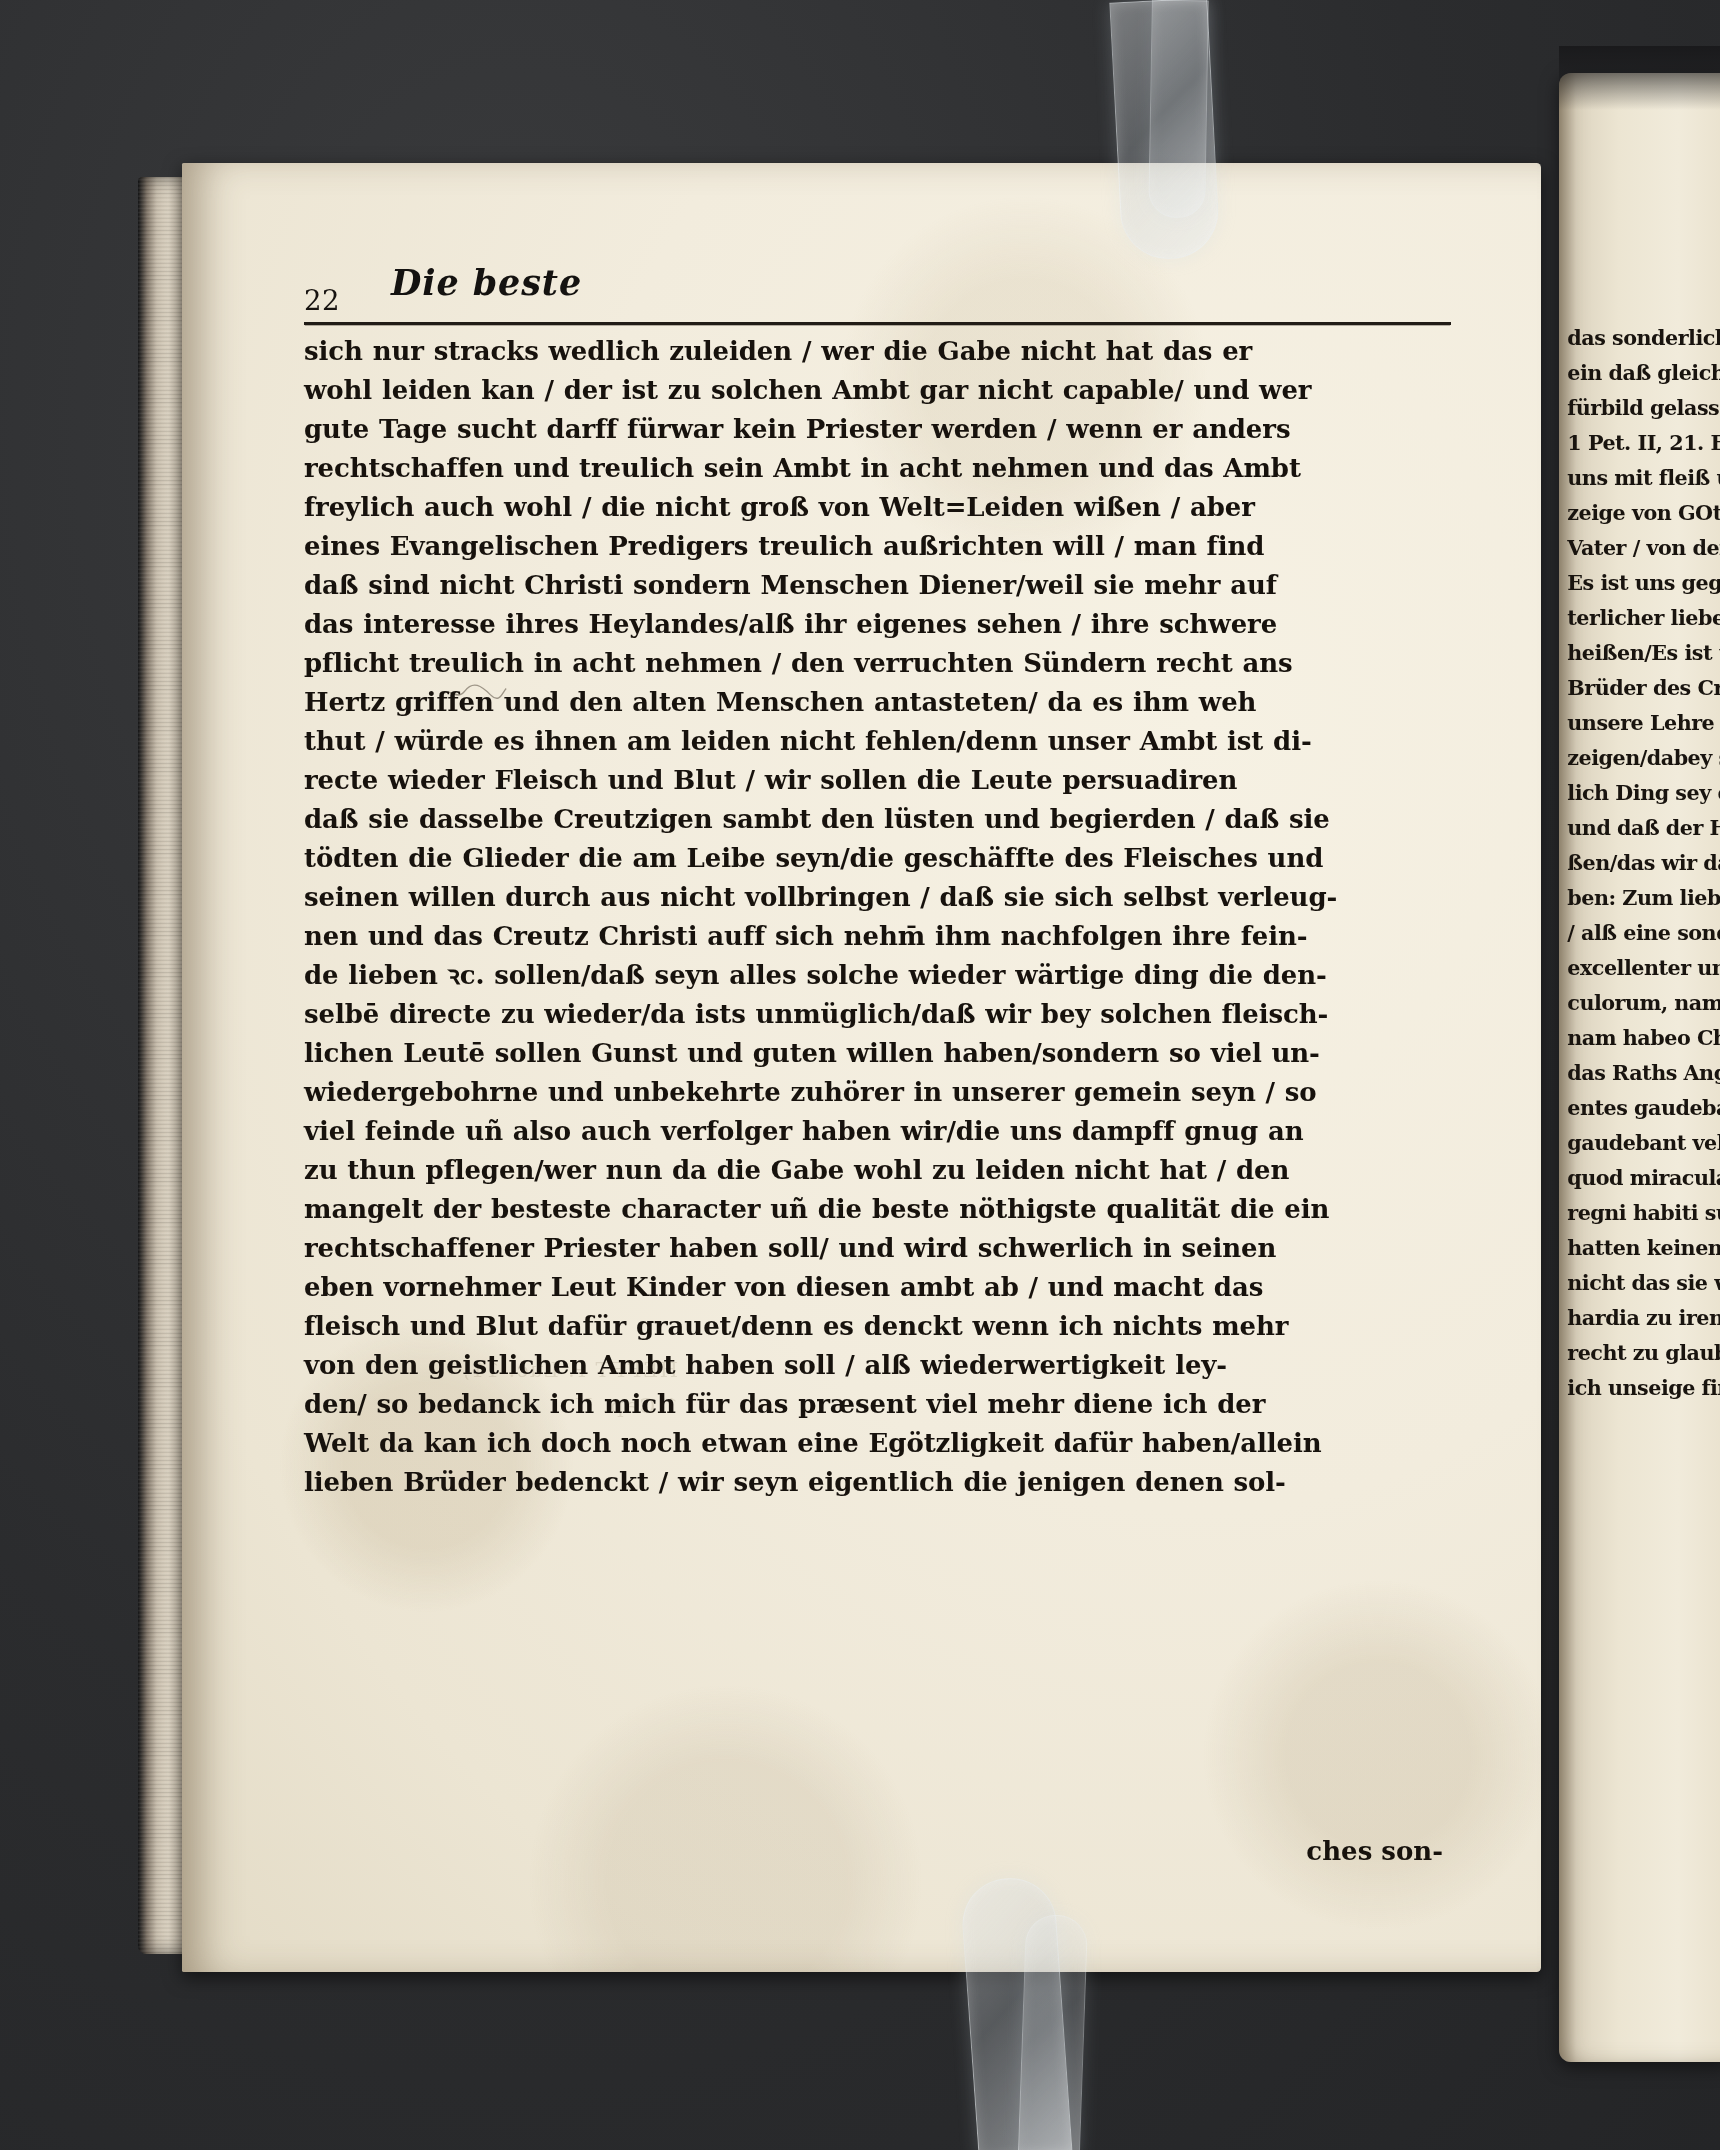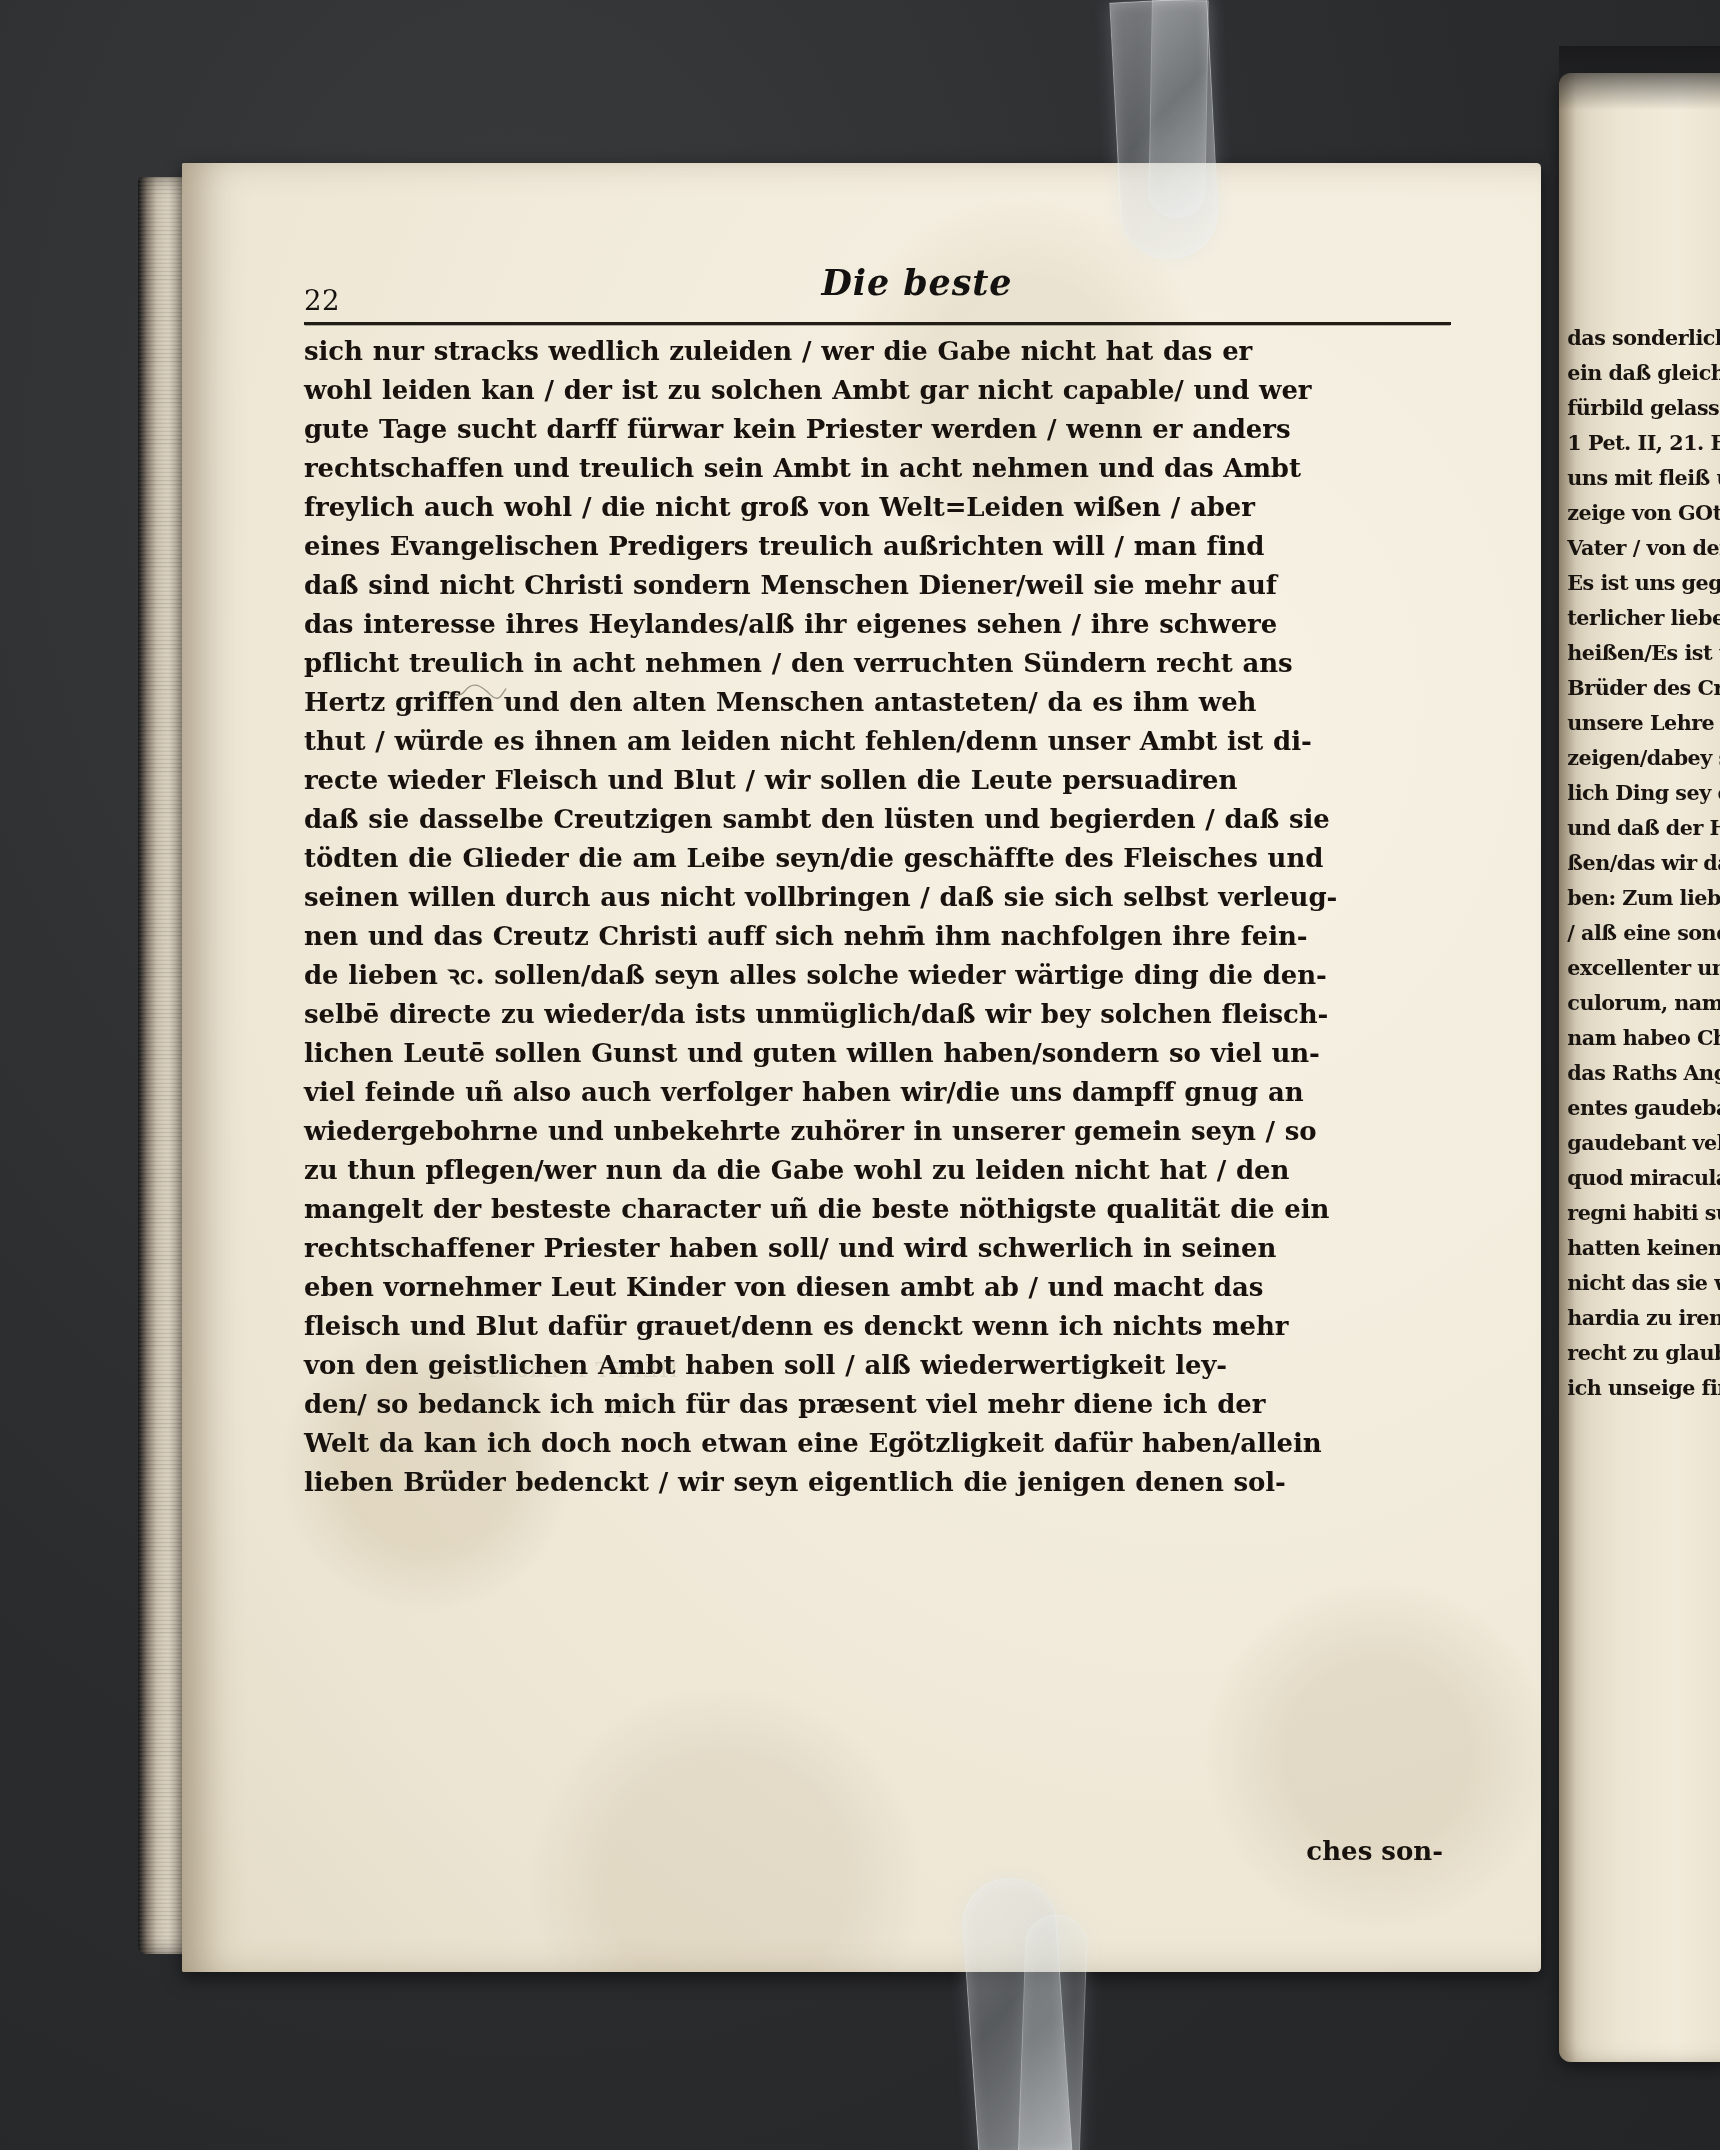--- a/index.html
+++ b/index.html
@@ -121,21 +121,21 @@
     font-family: "DejaVu Serif", serif;
     font-size: 27.6px;
     color: #171310;
     letter-spacing: 0.5px;
   }
   #running-title {
     position: absolute;
     left: 0;
     right: 0;
     top: 7.3px;
-    text-align: center;
+    text-align: left;
     padding-left: 87px;
     font-family: "DejaVu Serif", serif;
     font-weight: 700;
     font-style: italic;
     font-size: 35px;
     color: #141210;
     letter-spacing: 0.9px;
   }
   #header-rule {
     position: absolute;
@@ -310,22 +310,22 @@
           <span class="ln">Hertz griffen und den alten Menschen  antasteten/ da es ihm weh</span>
           <span class="ln">thut / würde es ihnen am leiden nicht fehlen/denn unser Ambt ist di-</span>
           <span class="ln">recte wieder Fleisch und Blut / wir sollen die Leute persuadiren</span>
           <span class="ln">daß sie dasselbe Creutzigen sambt den lüsten und begierden / daß sie</span>
           <span class="ln">tödten die Glieder die am Leibe seyn/die geschäffte des Fleisches und</span>
           <span class="ln">seinen willen durch aus nicht vollbringen / daß sie sich selbst verleug-</span>
           <span class="ln">nen und das Creutz Christi auff sich nehm̄ ihm nachfolgen ihre fein-</span>
           <span class="ln">de lieben ꝛc. sollen/daß seyn alles solche wieder wärtige ding die den-</span>
           <span class="ln">selbē directe zu wieder/da ists unmüglich/daß wir bey solchen fleisch-</span>
           <span class="ln">lichen Leutē sollen Gunst und guten willen haben/sondern so viel un-</span>
+          <span class="ln">wiedergebohrne und unbekehrte zuhörer in unserer gemein seyn / so</span>
           <span class="ln">viel feinde uñ also auch verfolger haben wir/die uns dampff gnug an</span>
-          <span class="ln">wiedergebohrne und unbekehrte zuhörer in unserer gemein seyn / so</span>
           <span class="ln">zu thun pflegen/wer nun da die Gabe wohl zu leiden nicht hat / den</span>
           <span class="ln">mangelt der besteste character uñ die beste nöthigste qualität die ein</span>
           <span class="ln">rechtschaffener Priester haben soll/ und wird schwerlich in seinen</span>
           <span class="ln">eben vornehmer Leut Kinder von diesen ambt ab / und macht das</span>
           <span class="ln">fleisch und Blut dafür grauet/denn es denckt wenn ich nichts mehr</span>
           <span class="ln">von den geistlichen Ambt haben soll /  alß  wiederwertigkeit ley-</span>
           <span class="ln">den/ so bedanck ich mich für das præsent  viel mehr diene ich der</span>
           <span class="ln">Welt da kan ich doch noch etwan eine Egötzligkeit dafür haben/allein</span>
           <span class="ln">lieben Brüder bedenckt / wir seyn eigentlich die jenigen denen sol-</span>
         </div>

